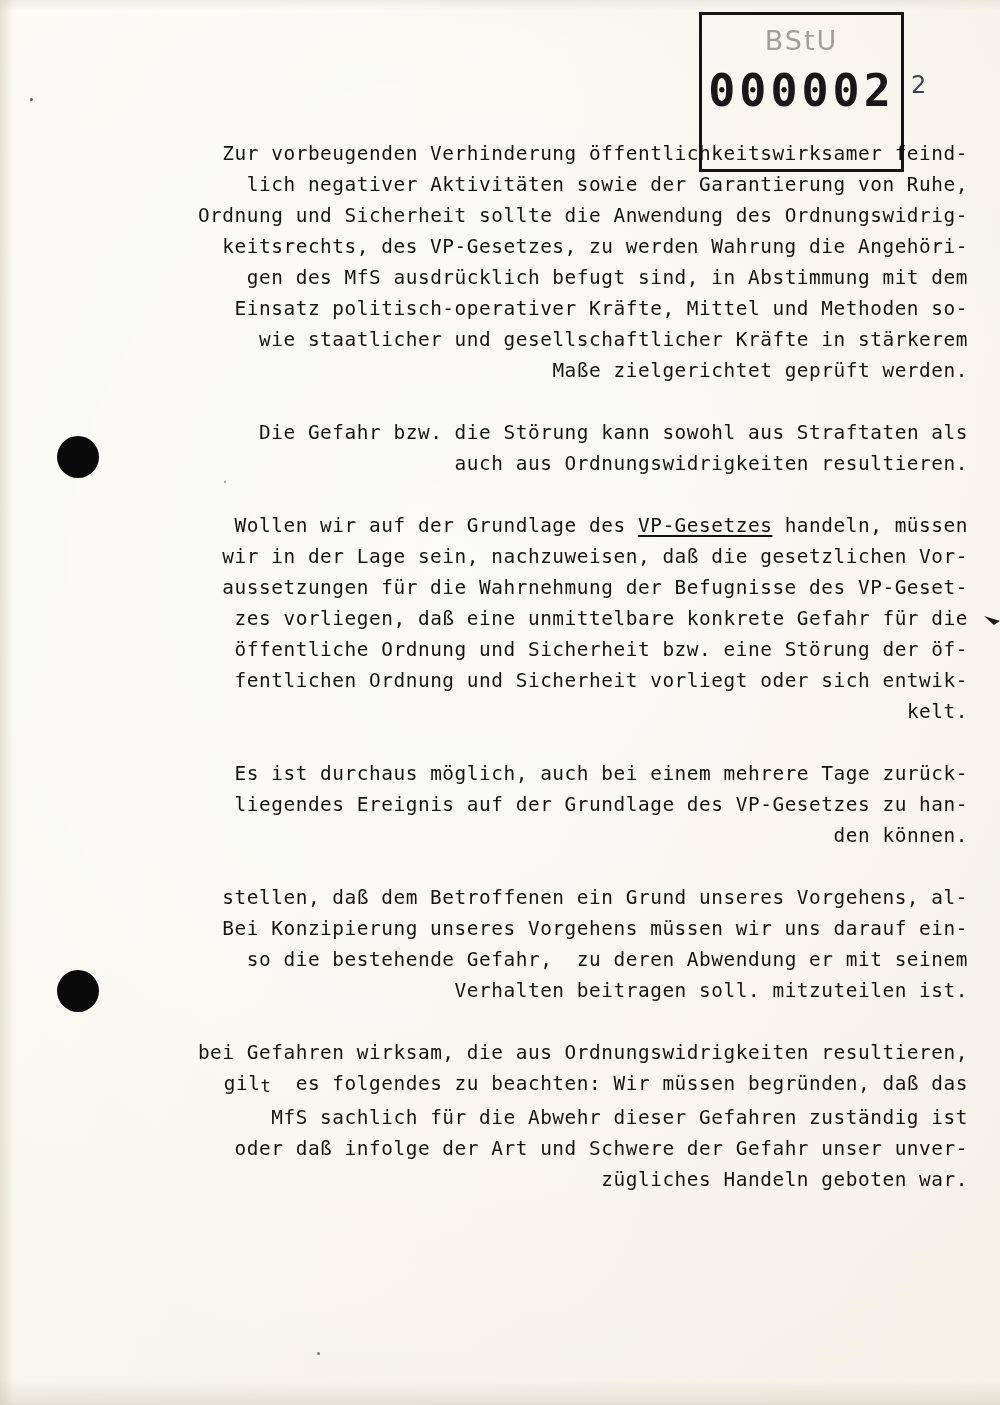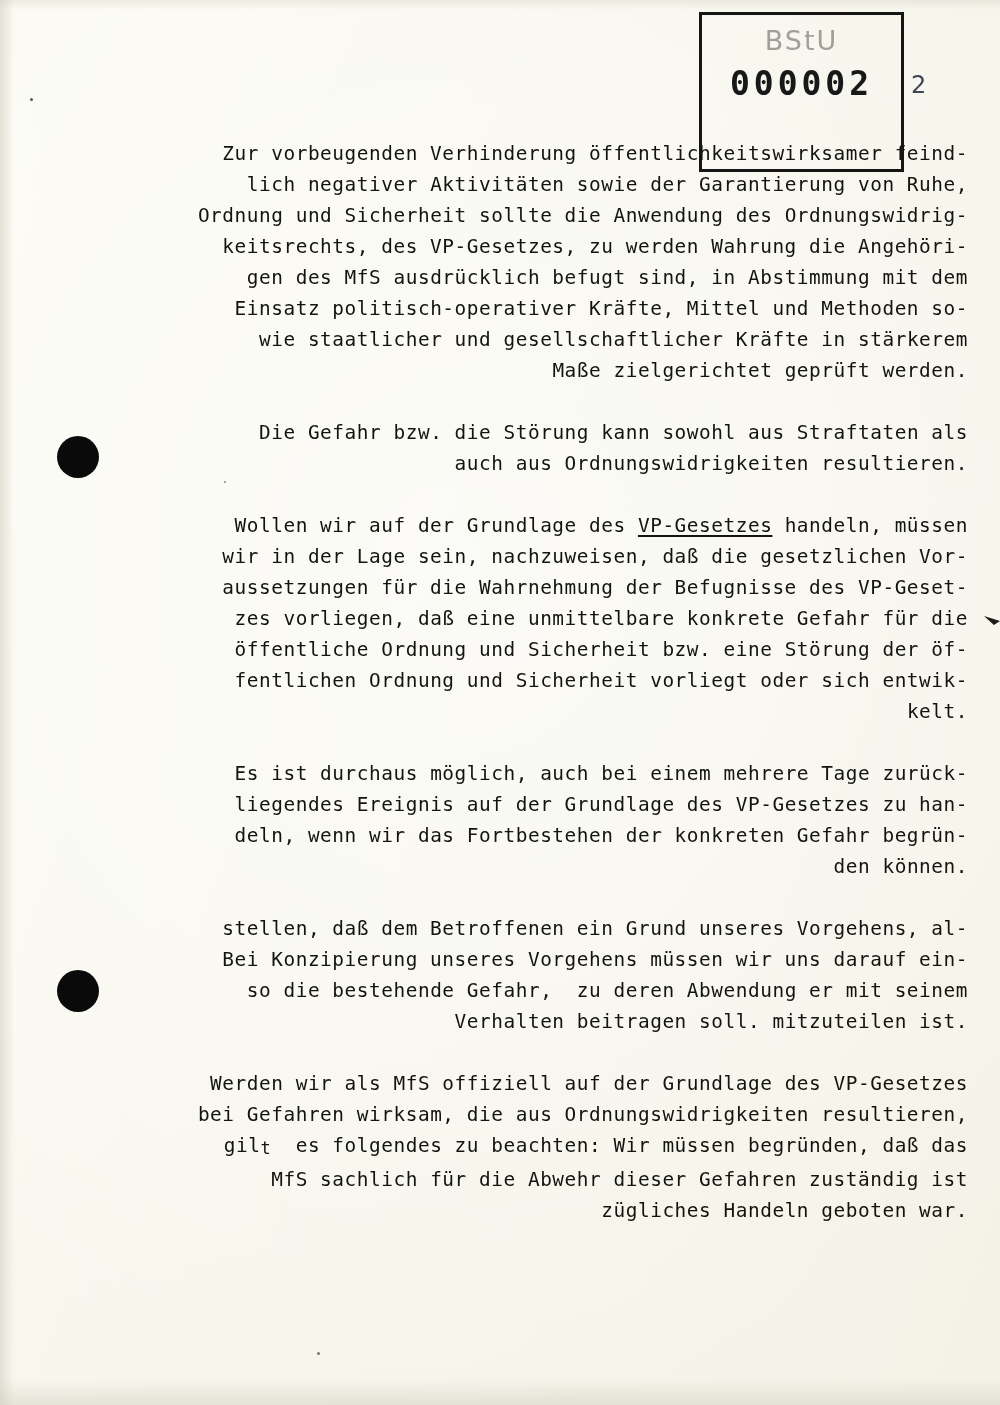--- a/index.html
+++ b/index.html
@@ -80,21 +80,21 @@
     color: #8d8d86;
     opacity: 0.82;
   }
   #stamp-number {
     position: absolute;
     top: 49px;
     left: 0;
     right: 0;
     text-align: center;
     font-family: "DejaVu Sans Mono", "Liberation Mono", monospace;
-    font-size: 33px;
+    font-size: 45px;
     font-weight: bold;
     letter-spacing: 4px;
     color: #181818;
   }
 
   #page-number {
     position: absolute;
     left: 911px;
     top: 71px;
     font-family: "DejaVu Sans", "Liberation Sans", sans-serif;
@@ -207,36 +207,35 @@
       <div class="text-line">aussetzungen für die Wahrnehmung der Befugnisse des VP-Geset-</div>
       <div class="text-line">zes vorliegen, daß eine unmittelbare konkrete Gefahr für die</div>
       <div class="text-line">öffentliche Ordnung und Sicherheit bzw. eine Störung der öf-</div>
       <div class="text-line">fentlichen Ordnung und Sicherheit vorliegt oder sich entwik-</div>
       <div class="text-line">kelt.</div>
     </div>
 
     <div class="paragraph">
       <div class="text-line">Es ist durchaus möglich, auch bei einem mehrere Tage zurück-</div>
       <div class="text-line">liegendes Ereignis auf der Grundlage des VP-Gesetzes zu han-</div>
-      <div class="text-line">deln, wenn wir das Fortbestehen der konkreten Gefahr begrün-</div>
       <div class="text-line">den können.</div>
     </div>
 
     <div class="paragraph">
       <div class="text-line">stellen, daß dem Betroffenen ein Grund unseres Vorgehens, al-</div>
       <div class="text-line">Bei Konzipierung unseres Vorgehens müssen wir uns darauf ein-</div>
       <div class="text-line">so die bestehende Gefahr,  zu deren Abwendung er mit seinem</div>
       <div class="text-line">Verhalten beitragen soll. mitzuteilen ist.</div>
     </div>
 
     <div class="paragraph">
-      <div class="text-line">Werden wir als MfS offiziell auf der Grundlage des VP-Gesetzes</div>
       <div class="text-line">bei Gefahren wirksam, die aus Ordnungswidrigkeiten resultieren,</div>
       <div class="text-line"><span>gil</span><span class="raised">t</span><span>  es folgendes zu beachten: Wir müssen begründen, daß das</span></div>
       <div class="text-line">MfS sachlich für die Abwehr dieser Gefahren zuständig ist</div>
+      <div class="text-line">oder daß infolge der Art und Schwere der Gefahr unser unver-</div>
       <div class="text-line">zügliches Handeln geboten war.</div>
     </div>
 
   </div>
 
   <div class="speck" id="speck-a"></div>
   <div class="speck" id="speck-b"></div>
   <div class="speck" id="speck-c"></div>
   <div class="speck" id="speck-d"></div>
   <div id="edge-tick"></div>

